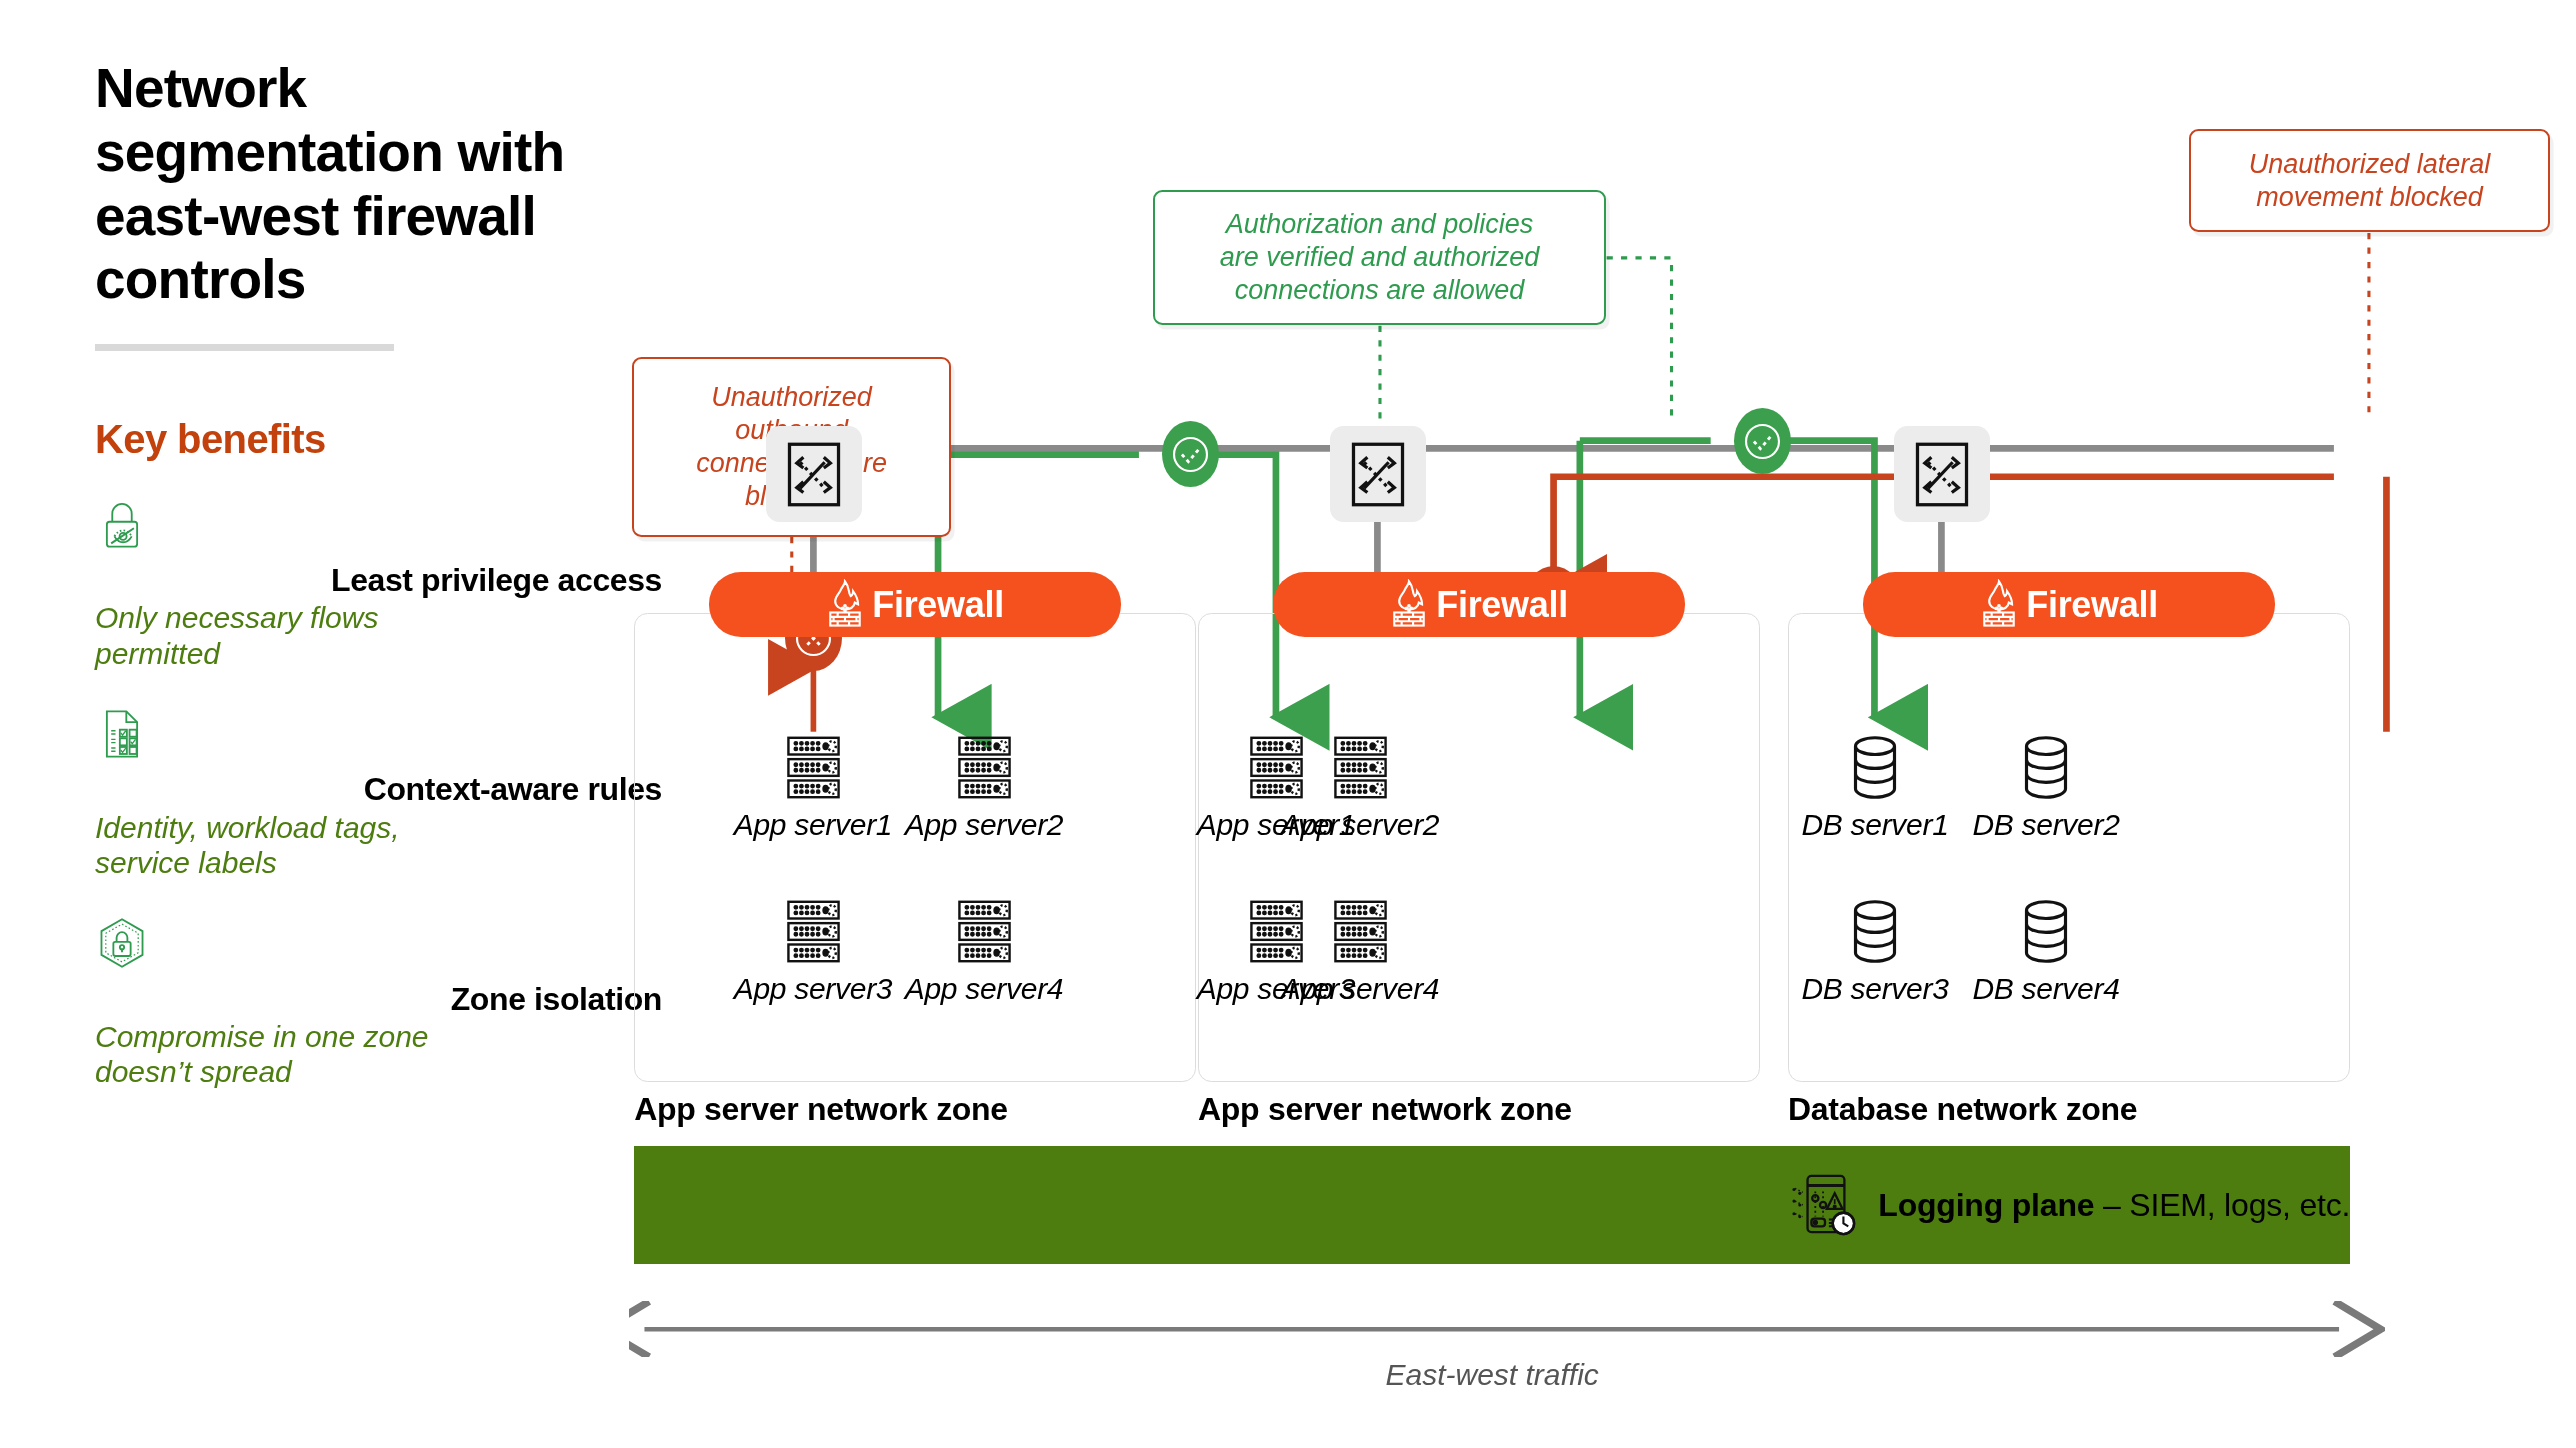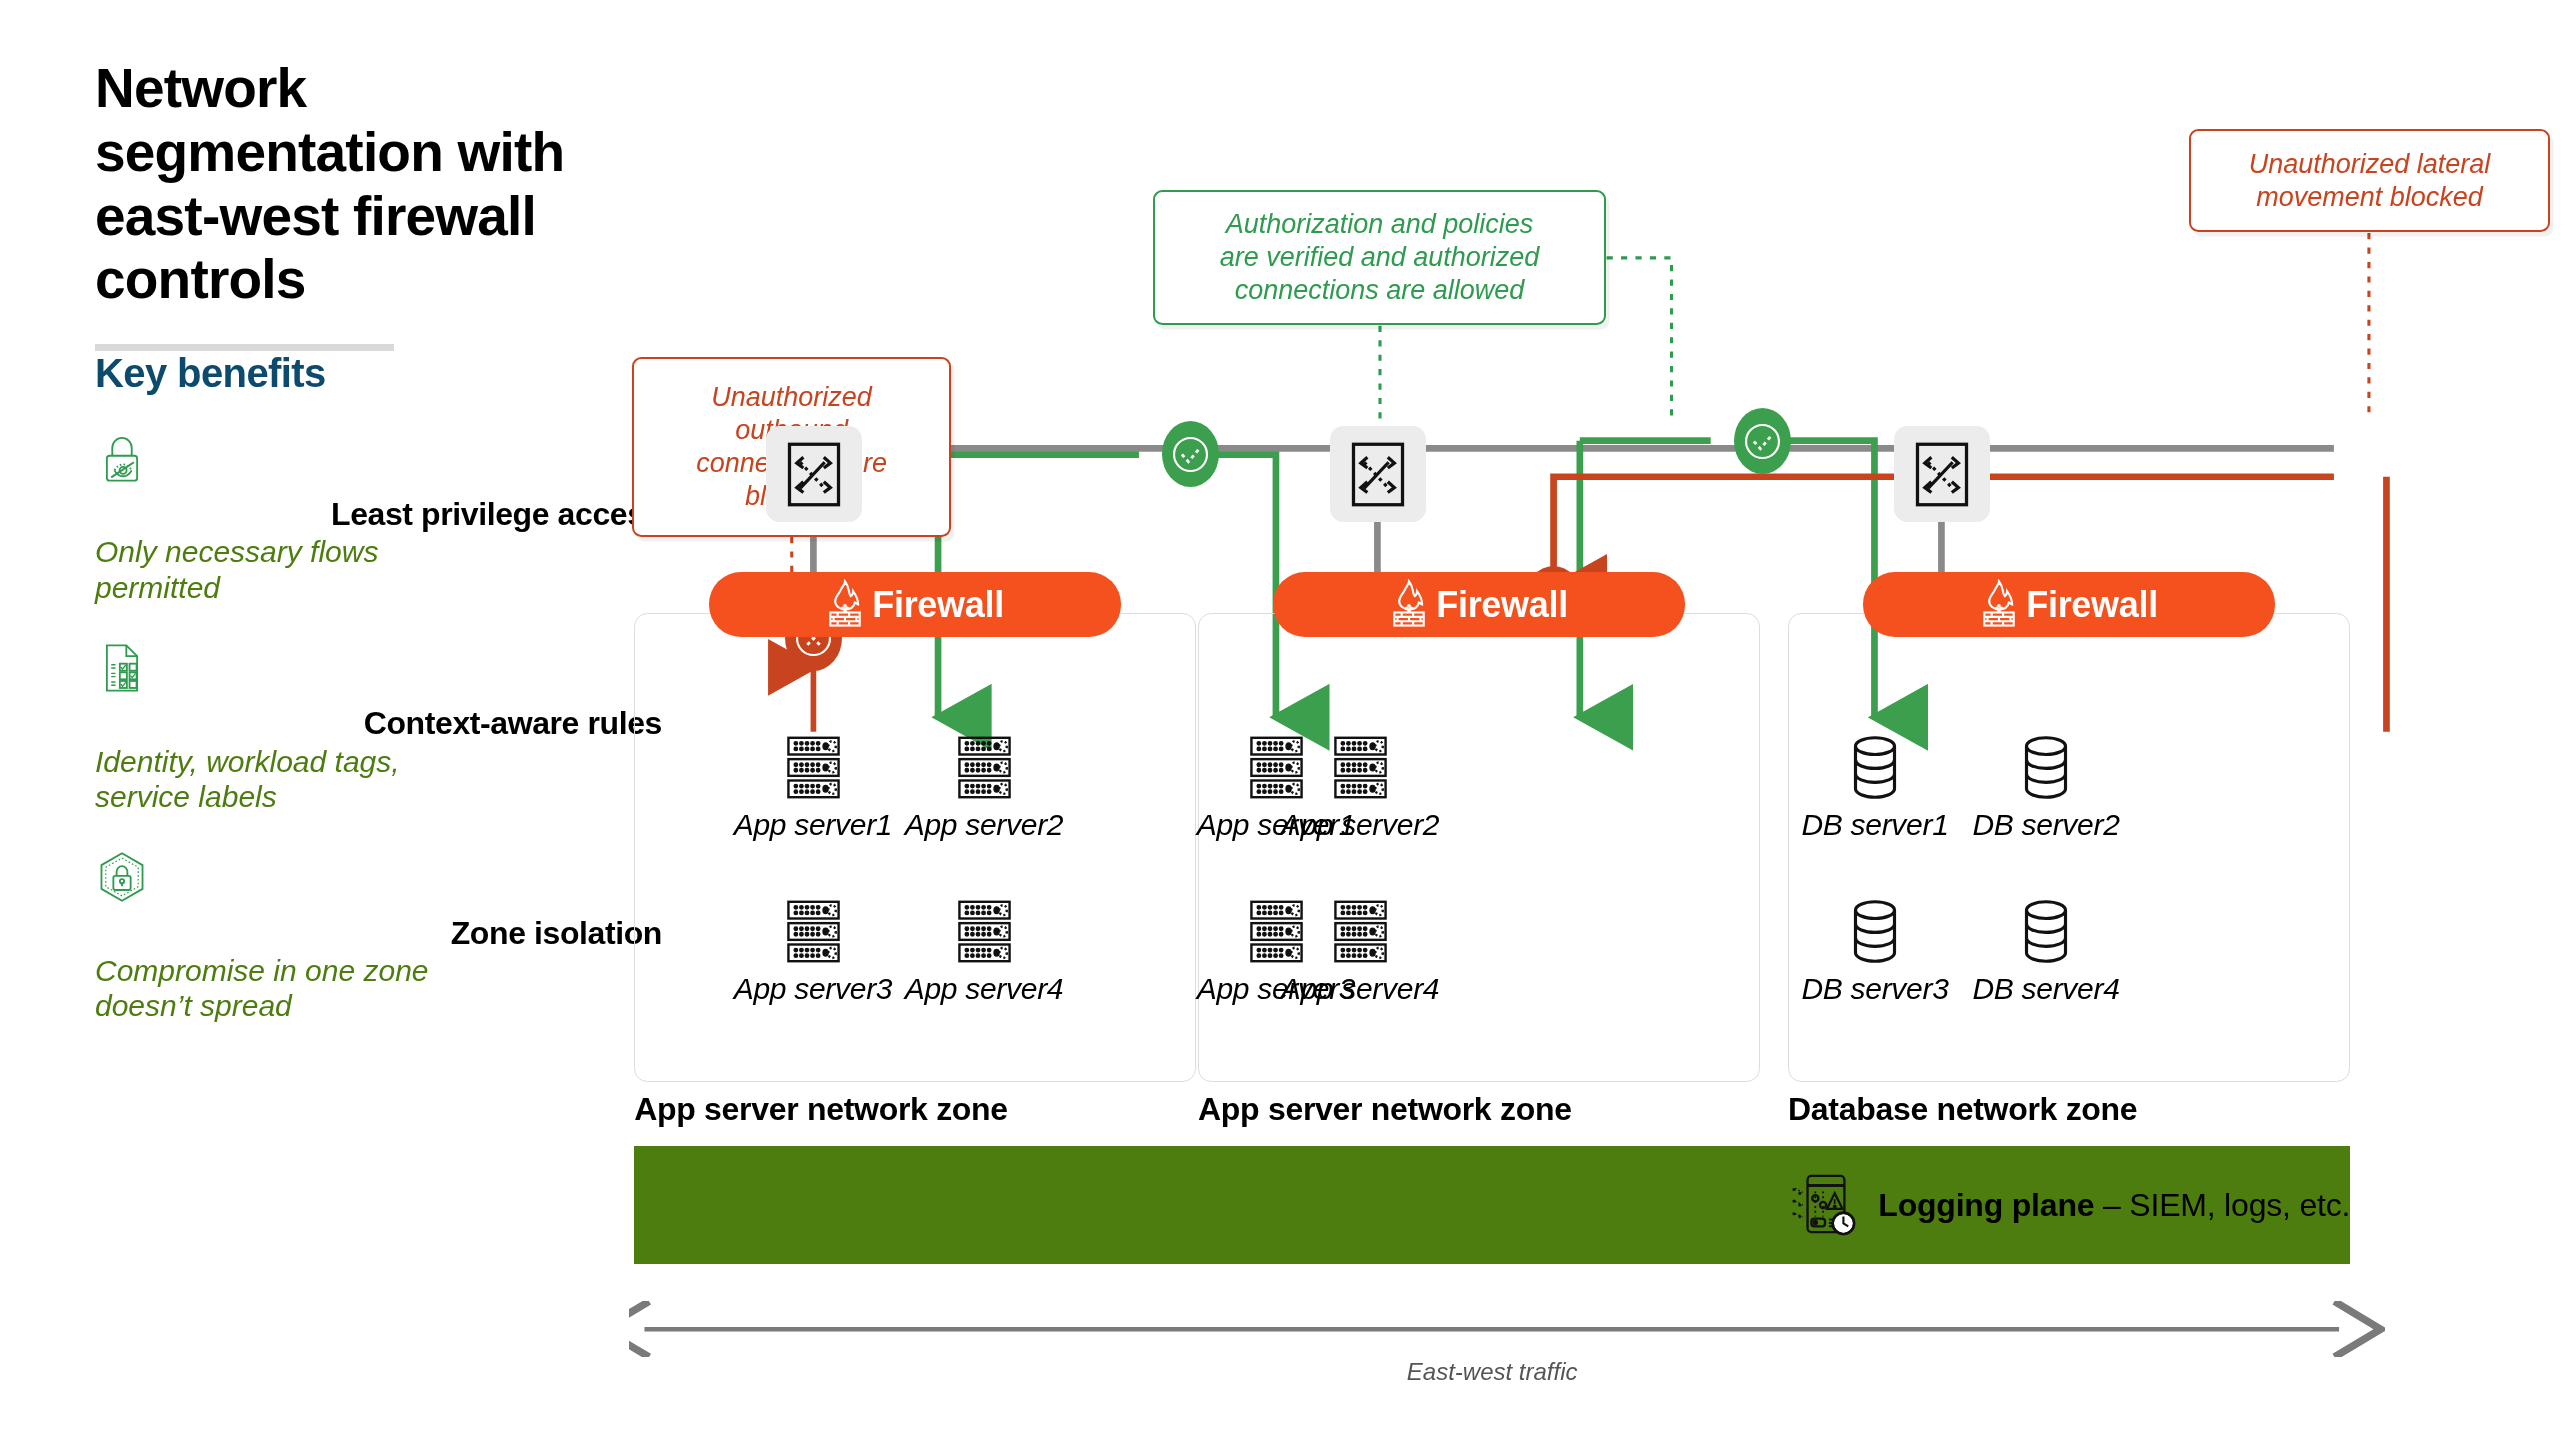--- a/index.html
+++ b/index.html
@@ -16,22 +16,22 @@
   #page-title {
     font-size: 55px; font-weight: 700; line-height: 1.16;
     letter-spacing: -0.8px; color: #000;
     white-space: pre-line;
   }
   #title-rule {
     width: 299px; height: 6.7px; background: #d9d9d9;
     margin-top: 32px;
   }
   #benefits-heading {
-    font-size: 40px; font-weight: 700;
-    letter-spacing: -0.6px; color: #0c4a6e;
+    margin-top: 66px; font-size: 40px; font-weight: 700;
+    letter-spacing: -0.6px; color: #c2410c;
   }
   .benefit { margin-top: 36px; }
   .benefit:first-of-type { margin-top: 44px; }
   .benefit-icon { width: 54px; height: 54px; display: block; }
   .benefit-title {
     margin-top: 11.3px; font-size: 32px; font-weight: 700;
     letter-spacing: -0.4px; color: #000; line-height: 1.1; text-align: right;
   }
   .benefit-desc {
     margin-top: 2px; font-size: 30px; font-style: italic;
@@ -110,21 +110,21 @@
   
   #logging-plane {
     position: absolute; left: 5.2px; top: 1146px; width: 1716px; height: 118px;
     background: #4d7c0f; display: flex; align-items: center; justify-content: flex-end; gap: 18.5px;
   }
   #logging-plane svg { width: 70px; height: 64px; }
   #logging-text { font-size: 32px; color: #000; letter-spacing: -0.2px; }
   #logging-text b { font-weight: 700; }
   #ew-caption {
     position: absolute; left: 5.2px; top: 1358px; width: 1716px;
-    text-align: center; font-size: 24px; font-style: italic; color: #555;
+    text-align: center; font-size: 30px; font-style: italic; color: #555;
   }
 </style>
 </head>
 <body>
 
 <div id="root">
 
   <div id="left-panel">
     <div id="page-title">Network segmentation with
 east-west firewall

